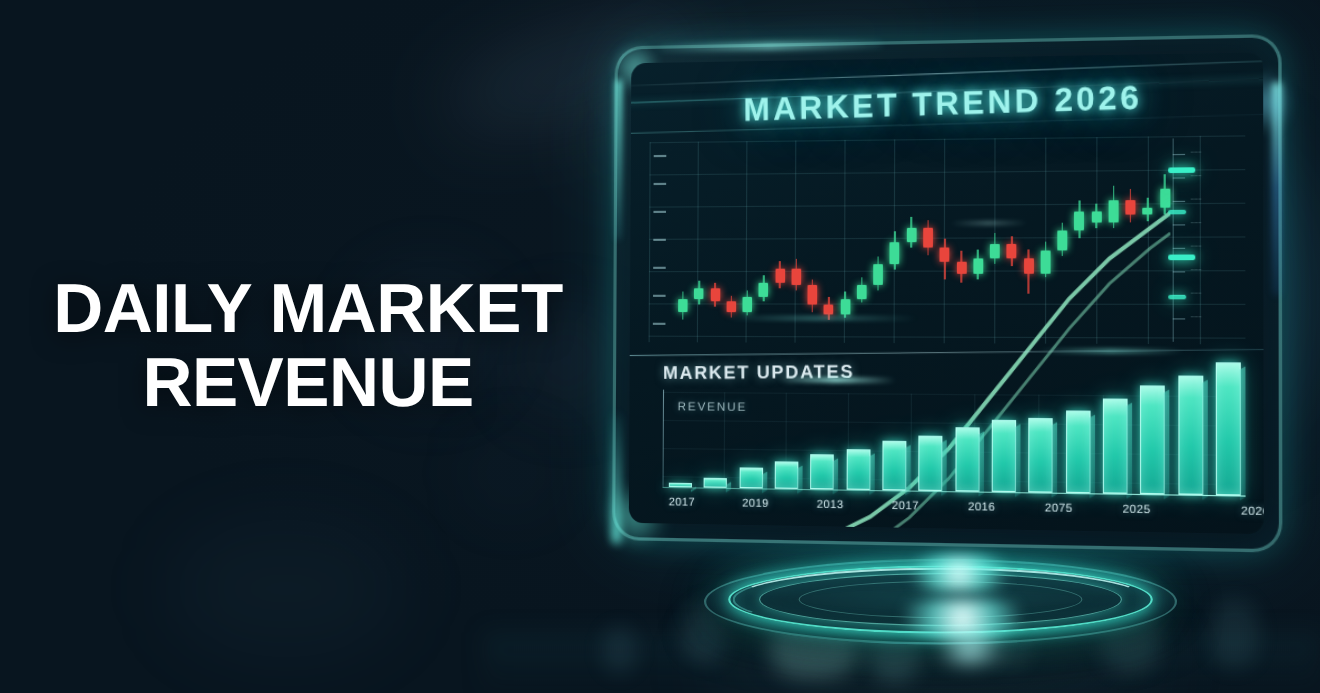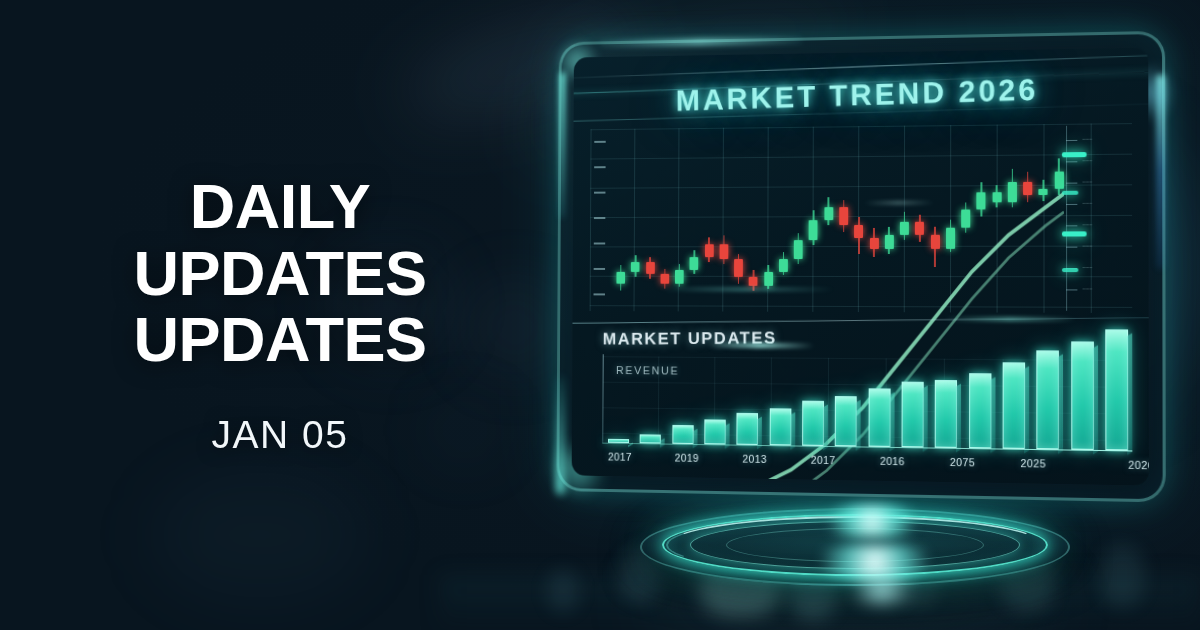--- a/index.html
+++ b/index.html
@@ -256,22 +256,21 @@
   <div class="bgblur b2"></div>
   <div class="bgblur b3"></div>
   <div class="bgblur b4"></div>
   <div class="bgblur b5"></div>
   <div class="bgblur b6"></div>
   <div class="bgblur b7"></div>
   <div class="bgblur b8"></div>
   <div class="bgblur b9"></div>
 
   <div id="copy">
-    <div id="headline">DAILY UPDATES UPDATES</div>
-    <div id="subtitle">JAN 05</div>
+    <div id="headline">DAILY MARKET REVENUE</div>
   </div>
 
   <div id="monitor-wrap">
     <div id="bezel">
       <div class="bz bz-left"></div>
       <div class="bz bz-left2"></div>
       <div class="bz bz-right"></div>
       <div class="bz bz-topglow"></div>
       <div class="bz bz-corner-tl"></div>
       <div class="bz bz-corner-bl"></div>

